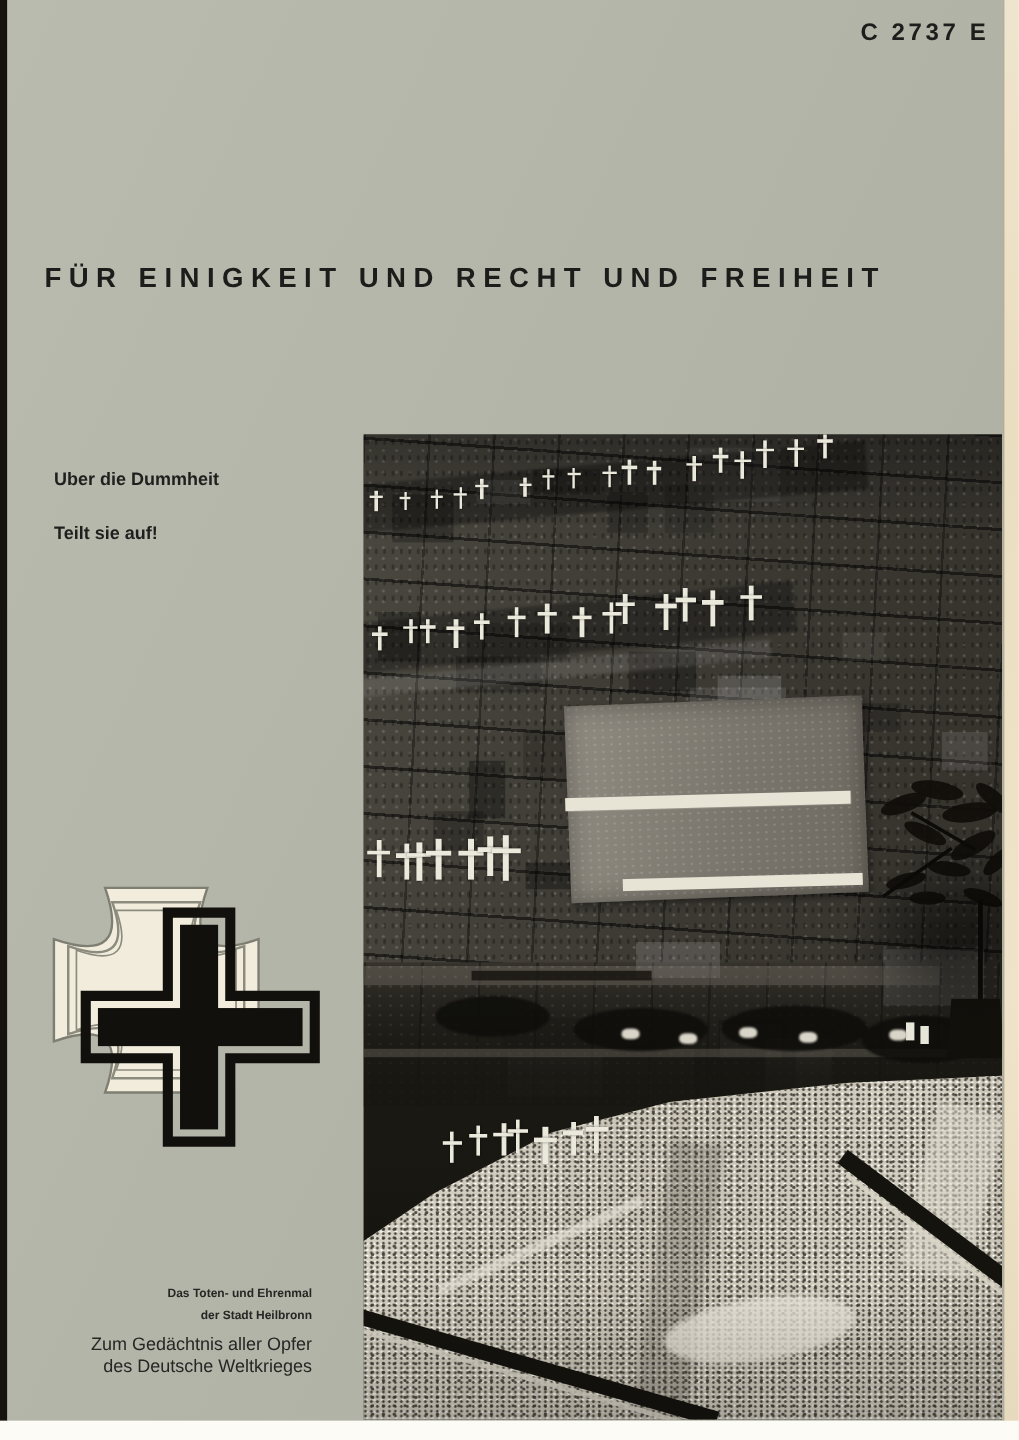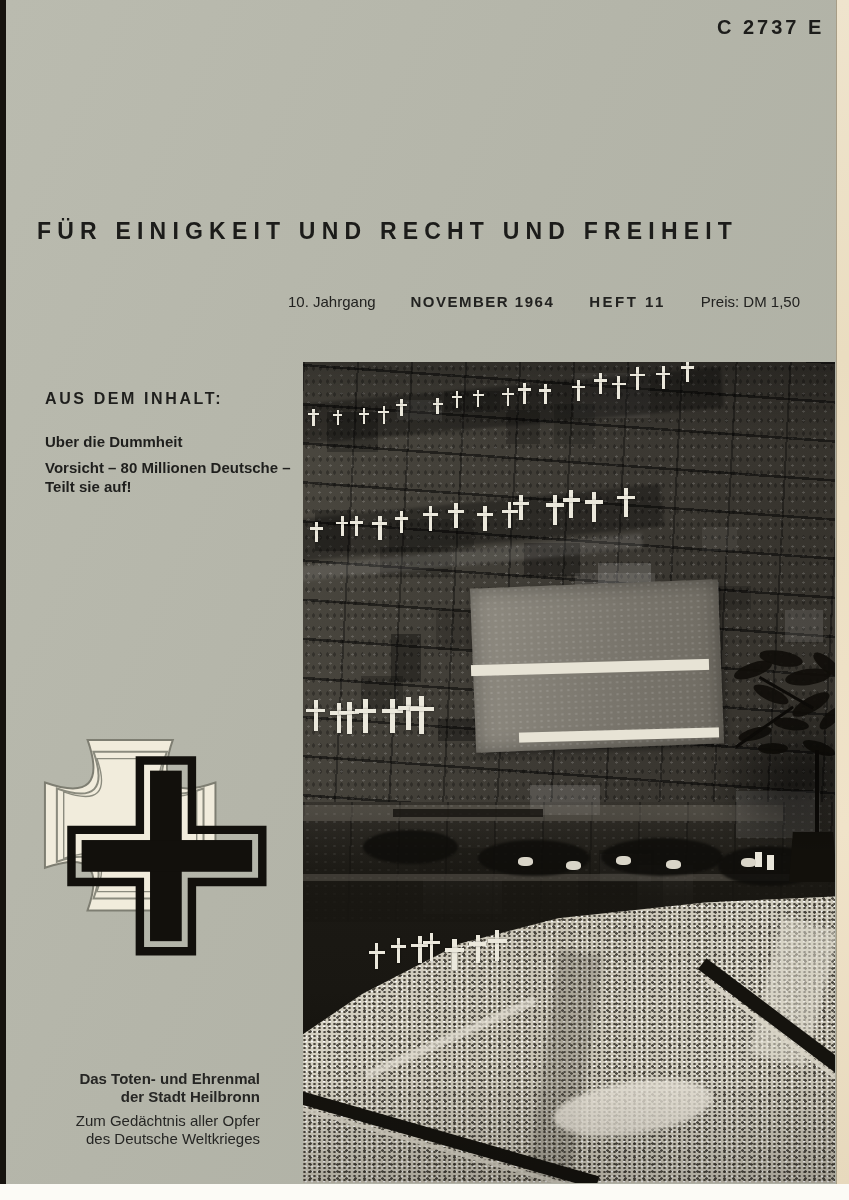--- a/index.html
+++ b/index.html
@@ -76,50 +76,43 @@
   .wreath{background:#0e0d0a;border-radius:50%;opacity:.85;filter:blur(1px);}
   .blob{background:#d9d5c8;border-radius:40%;filter:blur(.7px);}
   .rail{background:#15130e;}
   .rail-hi{background:#d8d4c6;opacity:.85;}
   .photo-vignette{left:0;top:0;width:532px;height:821px;pointer-events:none;
     background:
       radial-gradient(140px 120px at 96% 50%, rgba(0,0,0,.34), rgba(0,0,0,0) 70%),
       linear-gradient(180deg,rgba(0,0,0,.28),rgba(0,0,0,0) 10%,rgba(0,0,0,0) 86%,rgba(0,0,0,.18));}
   
   .caption{position:absolute;left:40px;top:1070px;width:220px;text-align:right;color:#262624;}
-  .caption .cb{font-size:15px;font-weight:bold;line-height:17.5px;}
+  .caption .cb{font-size:10px;font-weight:bold;line-height:17.5px;}
   .caption .cr{font-size:15px;line-height:17.5px;}
   .caption .gap{height:7px;}
 </style>
 </head>
 <body>
 
 <div id="stage">
 
   <div class="page-bg"></div>
   <div class="left-edge"></div>
   <div class="right-edge"></div>
   <div class="scan-bottom"></div>
 
   <div class="pub-code">C 2737 E</div>
 
   <div class="motto">FÜR EINIGKEIT UND RECHT UND FREIHEIT</div>
 
-  <div class="issue-line">
-    <span>10. Jahrgang</span>
-    <span class="b">NOVEMBER 1964</span>
-    <span class="b" style="letter-spacing:2.5px">HEFT 11</span>
-    <span>Preis: DM 1,50</span>
-  </div>
 
   <div class="contents">
-    <div class="head">AUS DEM INHALT:</div>
     <div class="item">Uber die Dummheit</div>
     <div class="item">
-      <span>Vorsicht – 80 Millionen Deutsche –</span><br>
+      <br>
       <span>Teilt sie auf!</span>
     </div>
   </div>
 
   <svg class="emblem" viewBox="0 0 232 232">
     <defs>
       <clipPath id="bkclip">
           <rect x="97" y="25" width="136" height="206"></rect>
         </clipPath>
     </defs>

